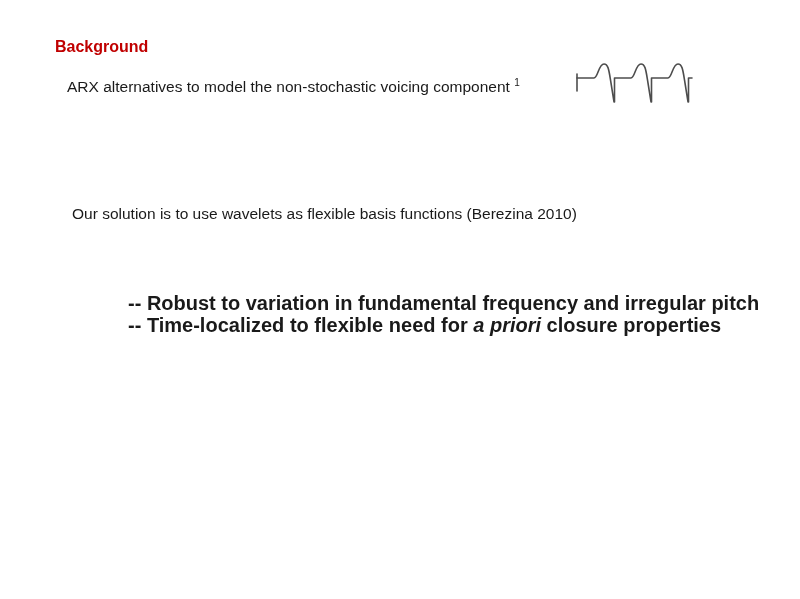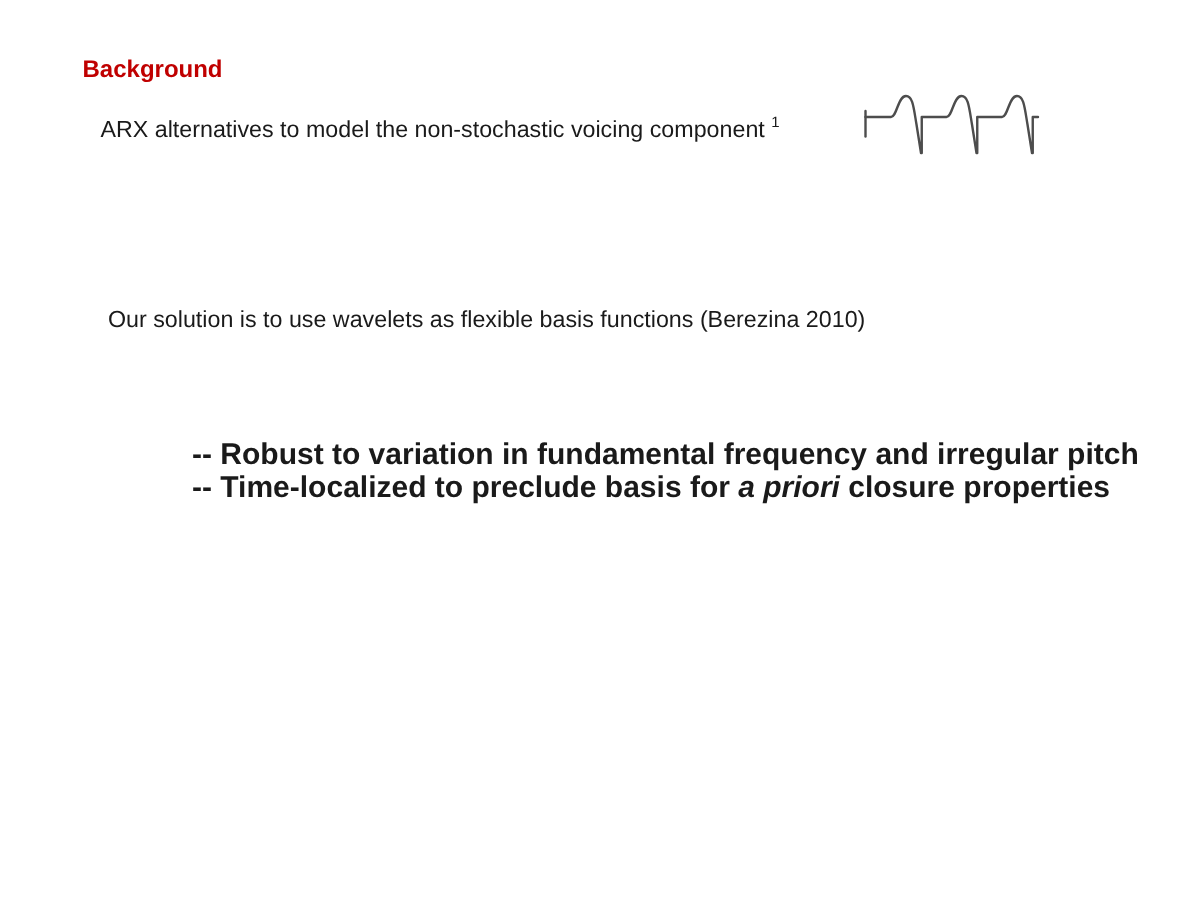--- a/index.html
+++ b/index.html
@@ -85,16 +85,16 @@
                H57 C61,22 61.5,8 67,8 C71.5,8 72,15 74,27 L77,46 L77.5,46 L77.5,22
                H94 C98,22 98.5,8 104,8 C108.5,8 109,15 111,27 L114,46 L114.5,46 L114.5,22 H118" stroke="#4d4d4d" stroke-width="1.6" stroke-linejoin="round" stroke-linecap="round"></path>
     </svg>
   </div>
 
 
   <p class="solution">Our solution is to use wavelets as flexible basis functions (Berezina 2010)</p>
 
   <div class="bullets-wavelet">
     <p>-- Robust to variation in fundamental frequency and irregular pitch</p>
-    <p><span>-- Time-localized to preclude basis for </span><em class="italic">a priori</em><span> closure properties</span></p>
+    <p><span>-- Time-localized to flexible need for </span><em class="italic">a priori</em><span> closure properties</span></p>
   </div>
 
 </div>
 
 </body></html>

